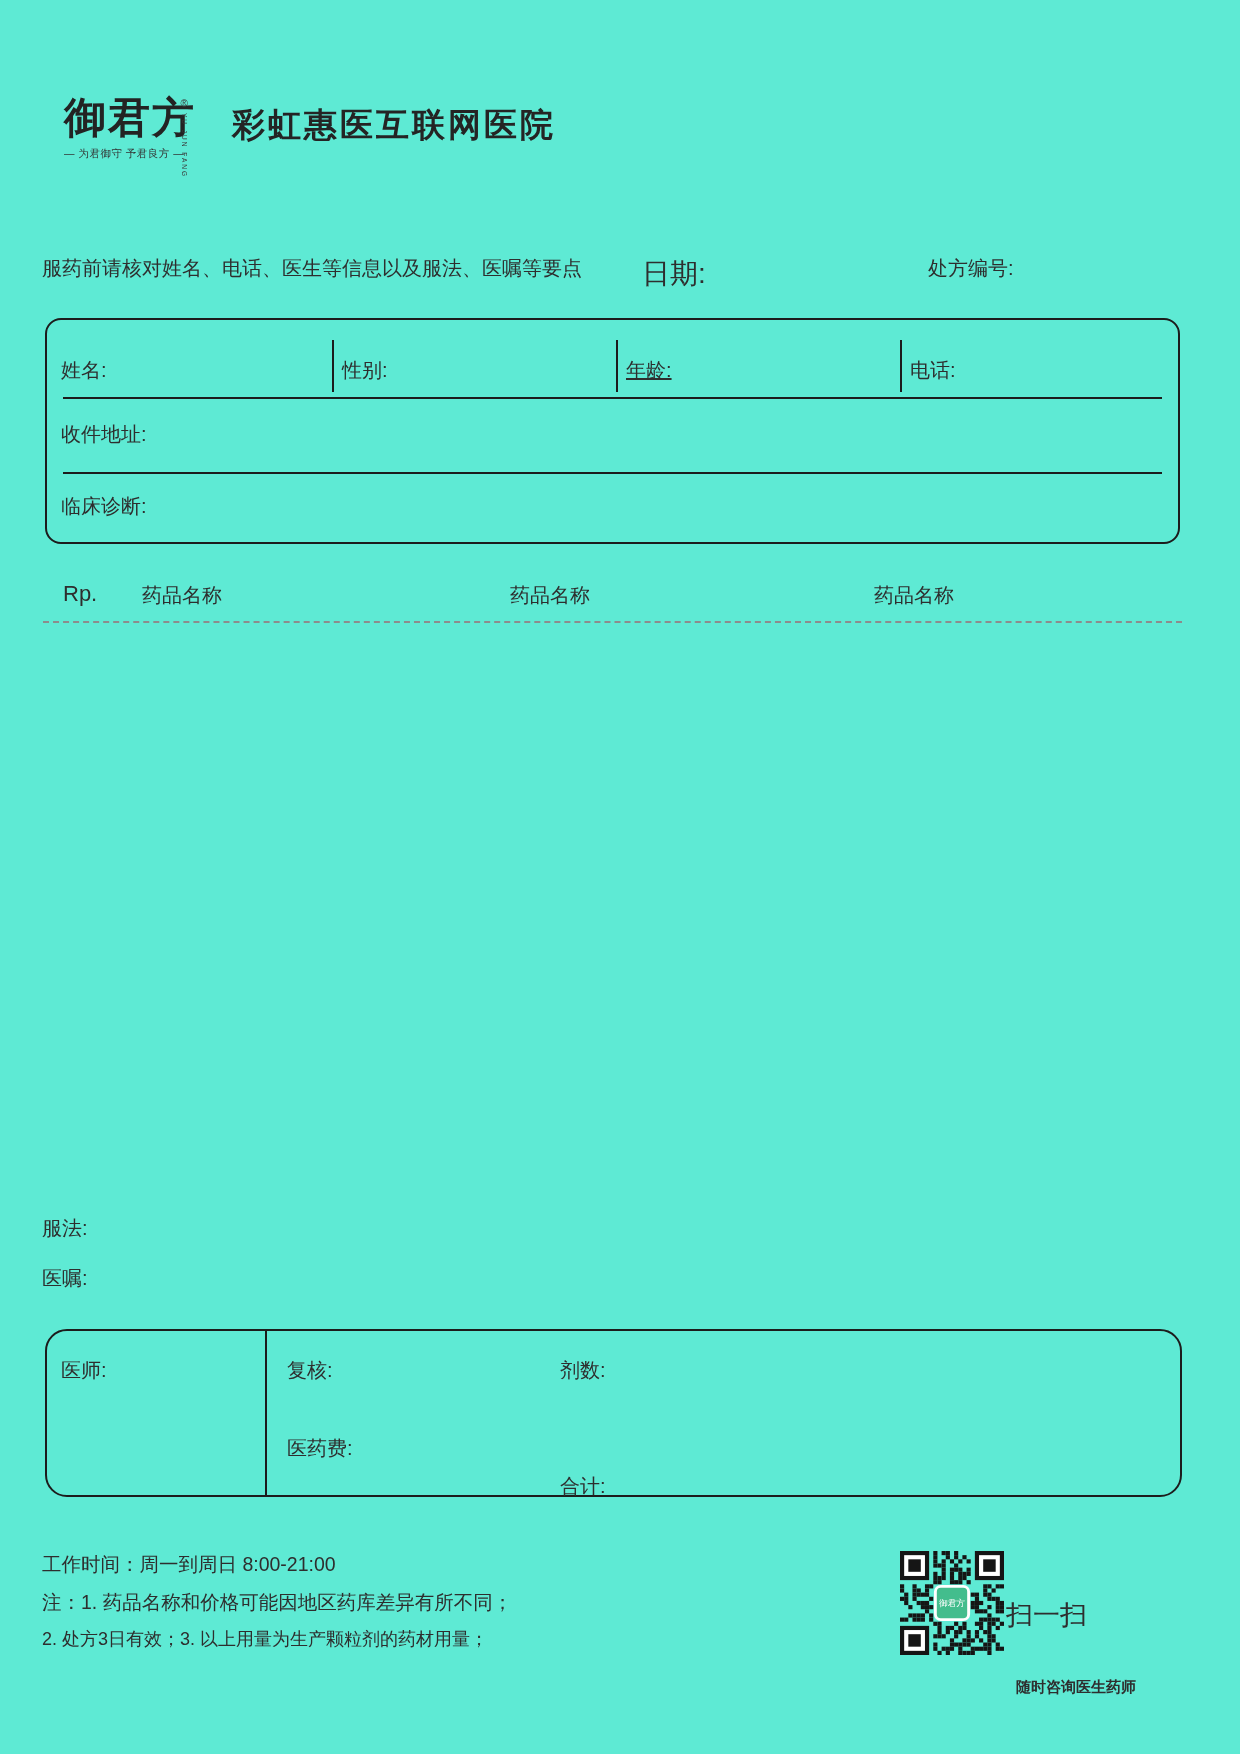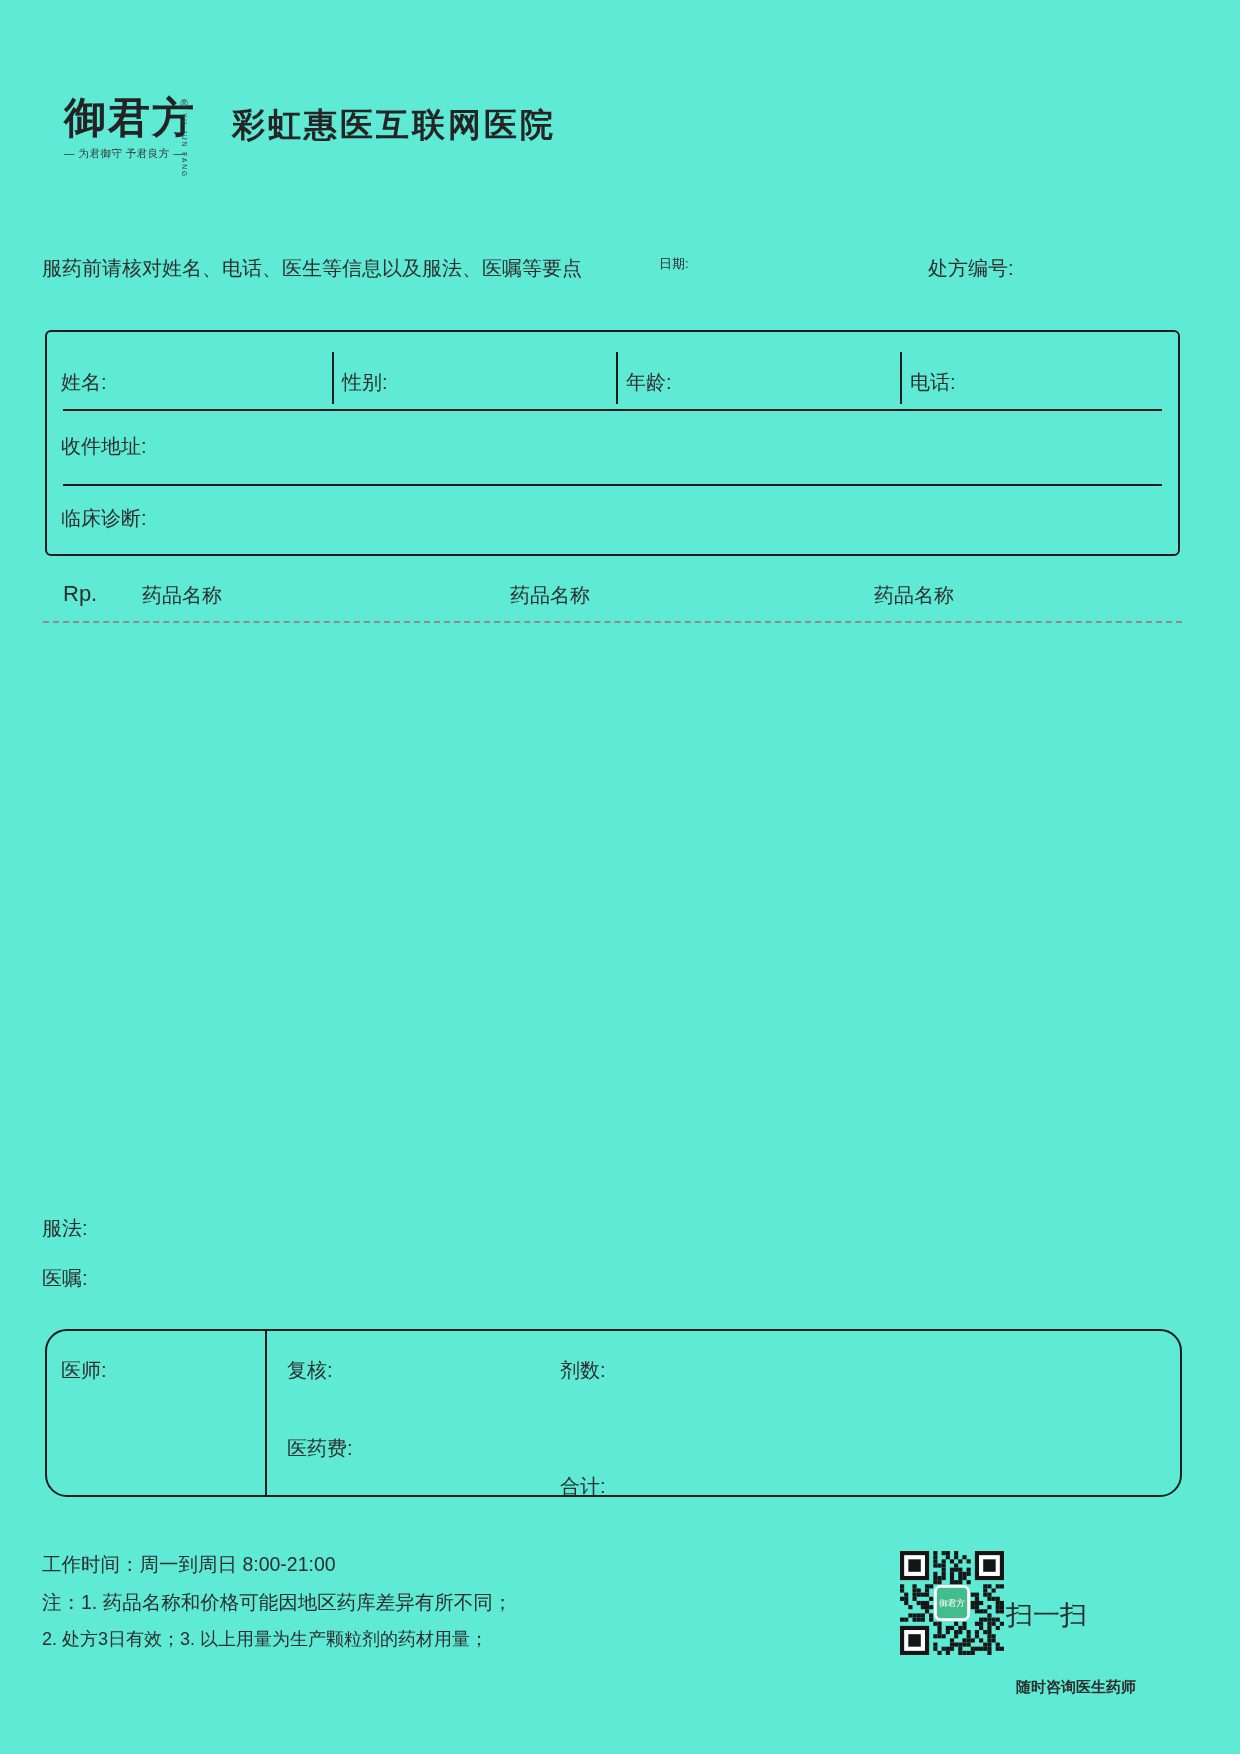--- a/index.html
+++ b/index.html
@@ -13,33 +13,33 @@
   .logo-text{left:64px;top:92px;font-family:"Liberation Serif",serif;font-weight:700;
              font-size:42px;letter-spacing:2px;color:#232323;}
   .logo-side{left:180px;top:98px;display:flex;flex-direction:column;align-items:center;}
   .logo-reg{font-size:10px;color:#3a3a3a;}
   .logo-vert{writing-mode:vertical-rl;font-size:6.5px;letter-spacing:2px;color:#3a3a3a;margin-top:2px;}
   .tagline{left:64px;top:147px;font-size:10.5px;letter-spacing:0.5px;color:#333;}
   .hospital{left:232px;top:104px;font-size:33px;font-weight:800;letter-spacing:3px;color:#242424;}
 
   
   .notice-text{left:42px;top:256px;font-size:20px;}
-  .date-label{left:659px;top:256px;font-size:13px;}
+  .date-label{left:642px;top:256px;font-size:28px;}
   .rx-label{left:928px;top:256px;font-size:20px;}
 
   
   .patient-box{left:45px;top:318px;width:1131px;height:222px;
-               border:2.5px solid #1c1c1c;border-radius:6px;margin-top:12px;}
+               border:2.5px solid #1c1c1c;border-radius:16px;}
   .inner-line{position:absolute;left:16px;right:16px;border-top:2px solid #1c1c1c;}
   .p-line1{top:77px;} .p-line2{top:152px;}
   .vdiv{position:absolute;width:1.5px;background:#1c1c1c;top:20px;height:52px;}
   .vd1{left:285px;} .vd2{left:569px;} .vd3{left:853px;}
   .cell-label{position:absolute;font-size:20px;white-space:nowrap;}
   .name-label{left:14px;top:38px;} .gender-label{left:295px;top:38px;}
-  .age-label{left:579px;top:38px;} .phone-label{left:863px;top:38px;}
+  .age-label{left:579px;top:38px;text-decoration:underline;} .phone-label{left:863px;top:38px;}
   .address-label{left:14px;top:102px;} .diagnosis-label{left:14px;top:174px;}
 
   
   .rp-label{left:63px;top:580px;font-size:22px;}
   .drug-col{font-size:20px;top:583px;}
   .dc1{left:142px;} .dc2{left:510px;} .dc3{left:874px;}
   .dash-line{left:43px;top:621px;width:1139px;border-top:2px dashed #8c8c8c;height:0;}
 
   
   .usage-label{left:42px;top:1216px;font-size:20px;}

